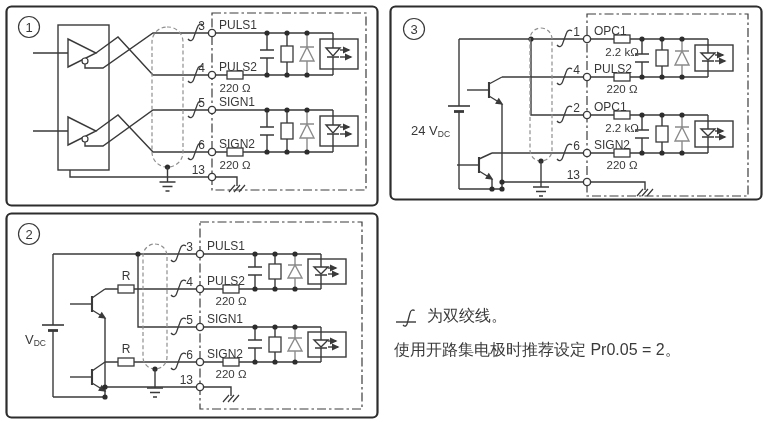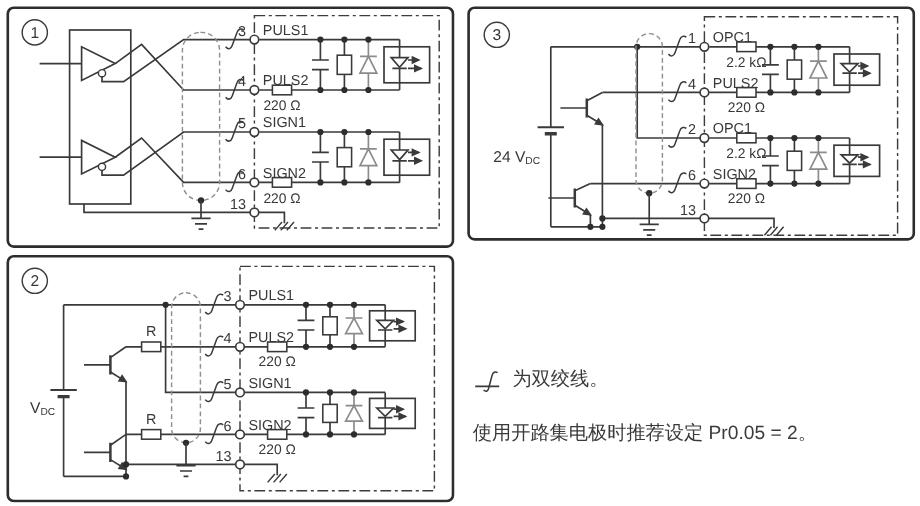--- a/index.html
+++ b/index.html
@@ -366,15 +366,15 @@
     <text class="t12" x="191" y="174" text-anchor="end">13</text>
   </svg>
 
   <div class="note twrow" style="left:394px;top:306px">
     <svg width="26" height="20" viewBox="0 0 26 20">
       <path d="M2,15 H22" fill="none" stroke="#3a3a3a" stroke-width="1.4"></path>
       <path d="M9,18 C11,20 13,19 13.5,15.5 L16,6 C16.7,3 18.7,2.5 20.7,3.5" fill="none" stroke="#3a3a3a" stroke-width="1.3"></path>
     </svg>
     <span>为双绞线。</span>
   </div>
-  <div class="note" style="left:394px;top:351px">使用开路集电极时推荐设定 Pr0.05 = 2。</div>
+  <div class="note" style="left:394px;top:340px">使用开路集电极时推荐设定 Pr0.05 = 2。</div>
 
 </div>
 
 </body></html>

